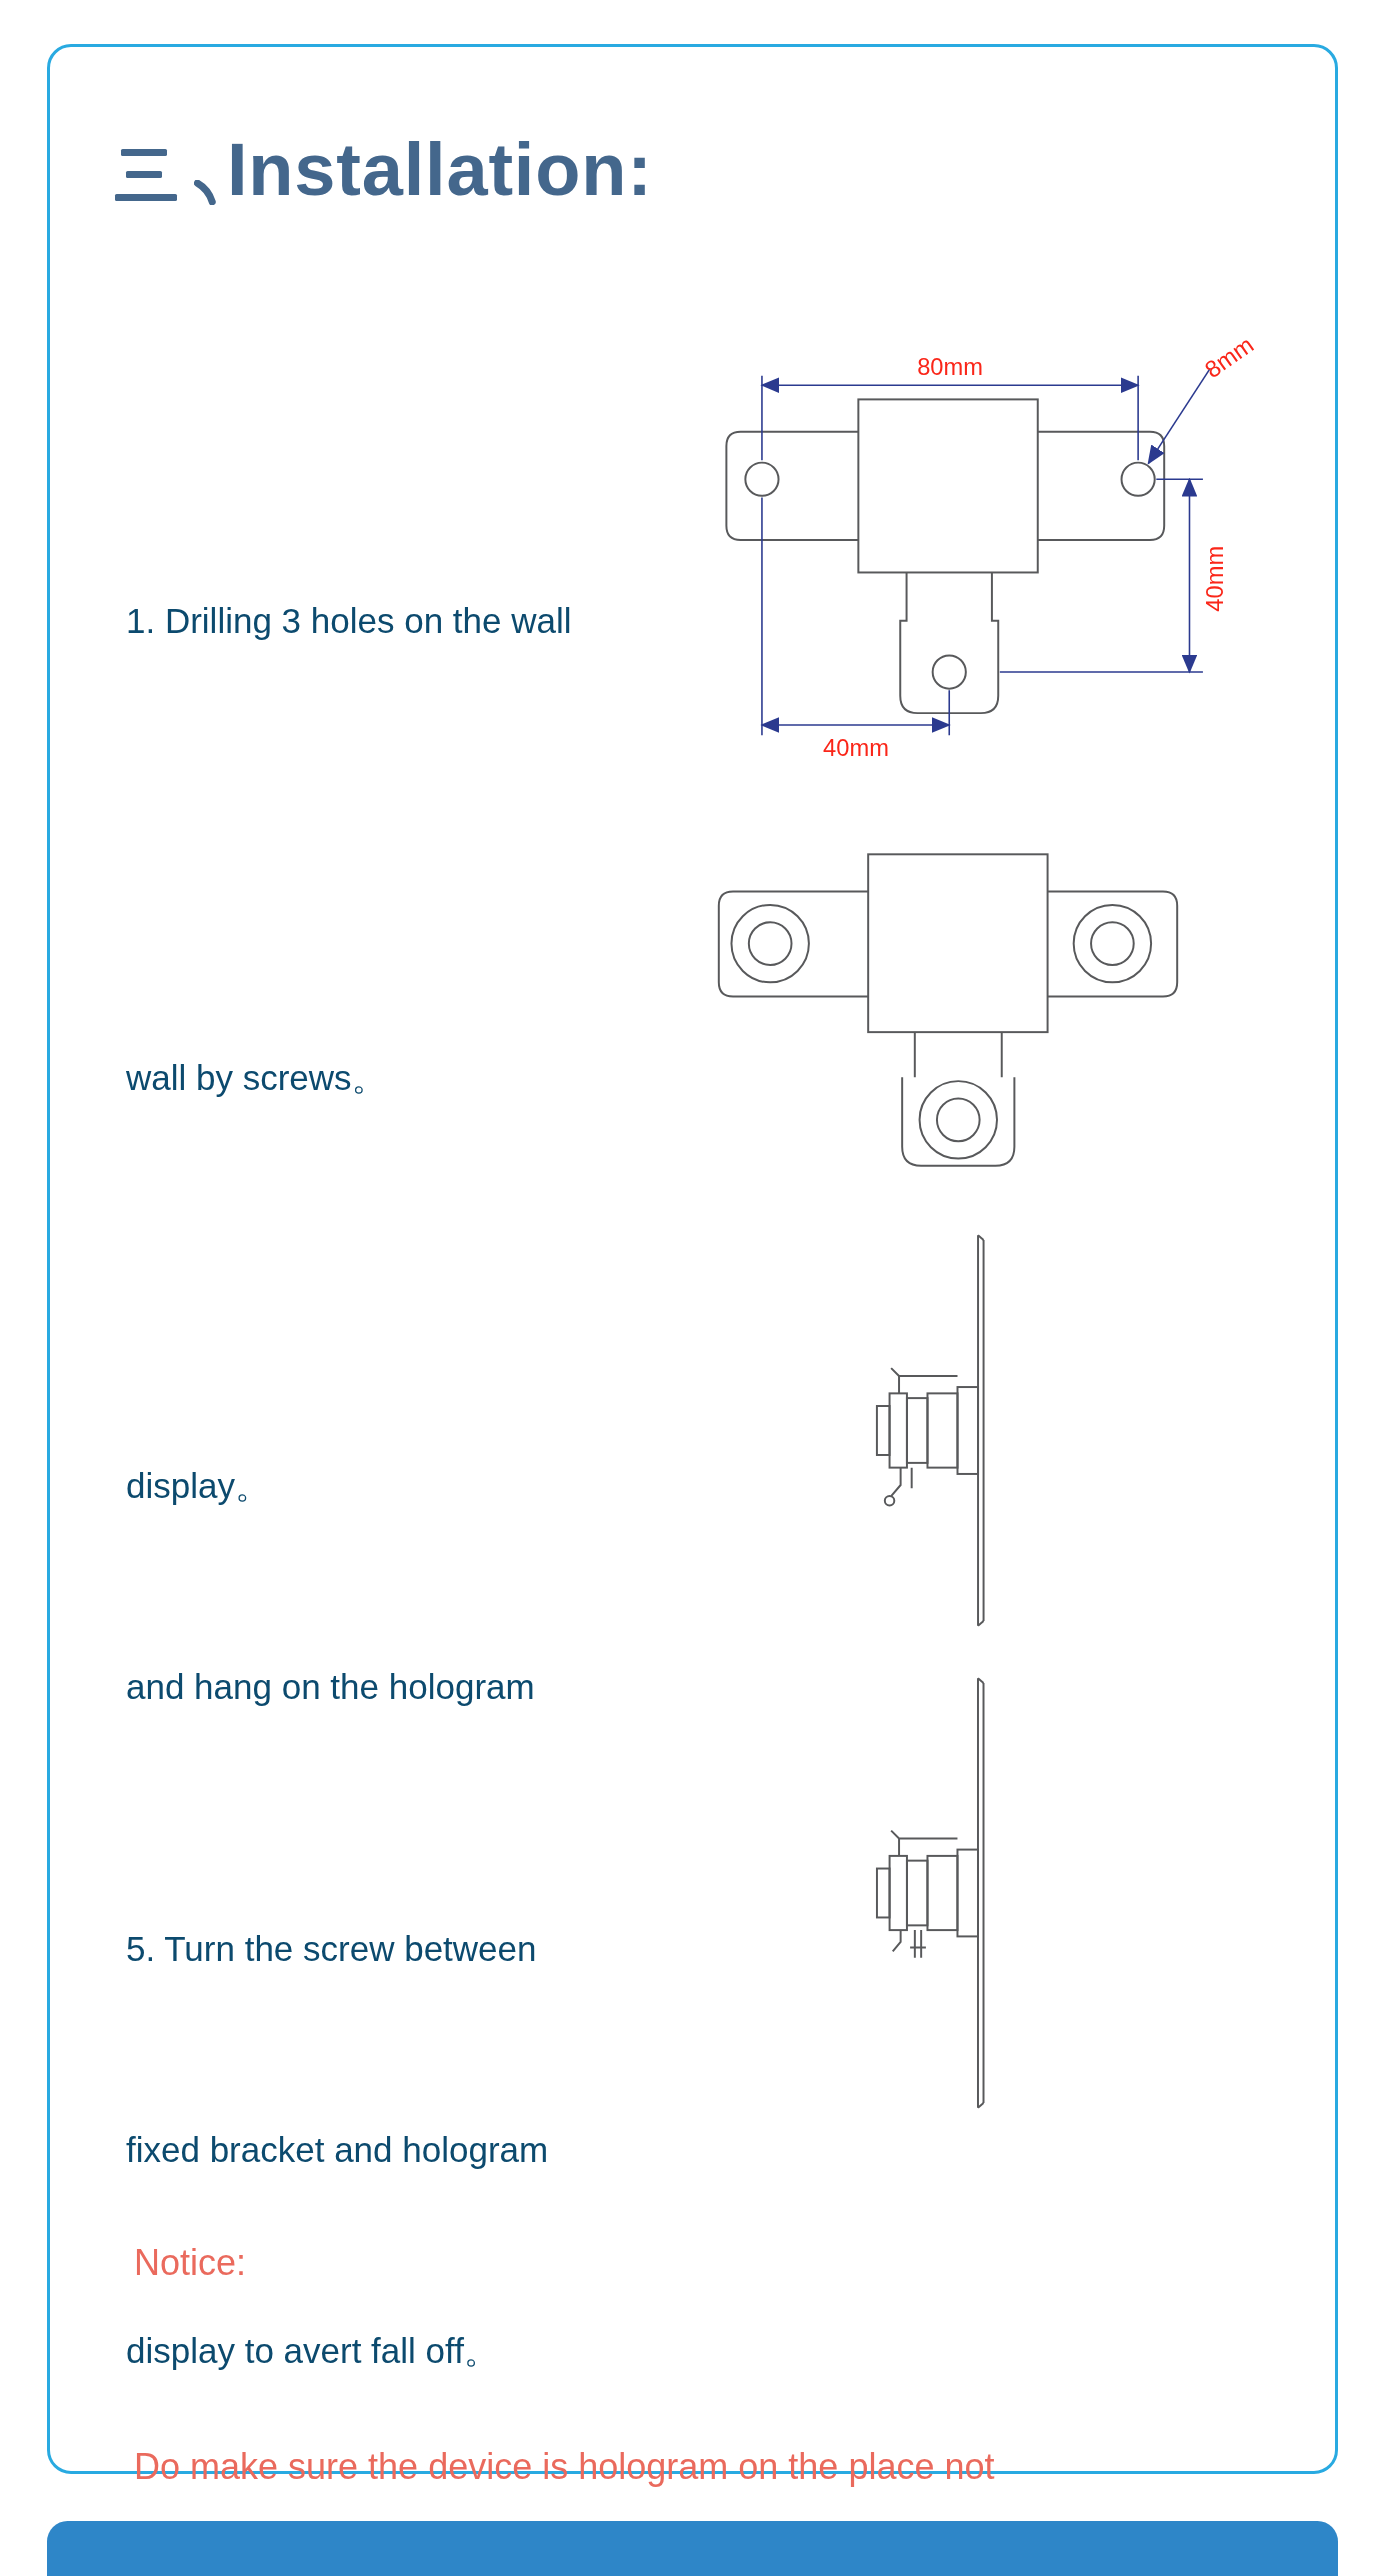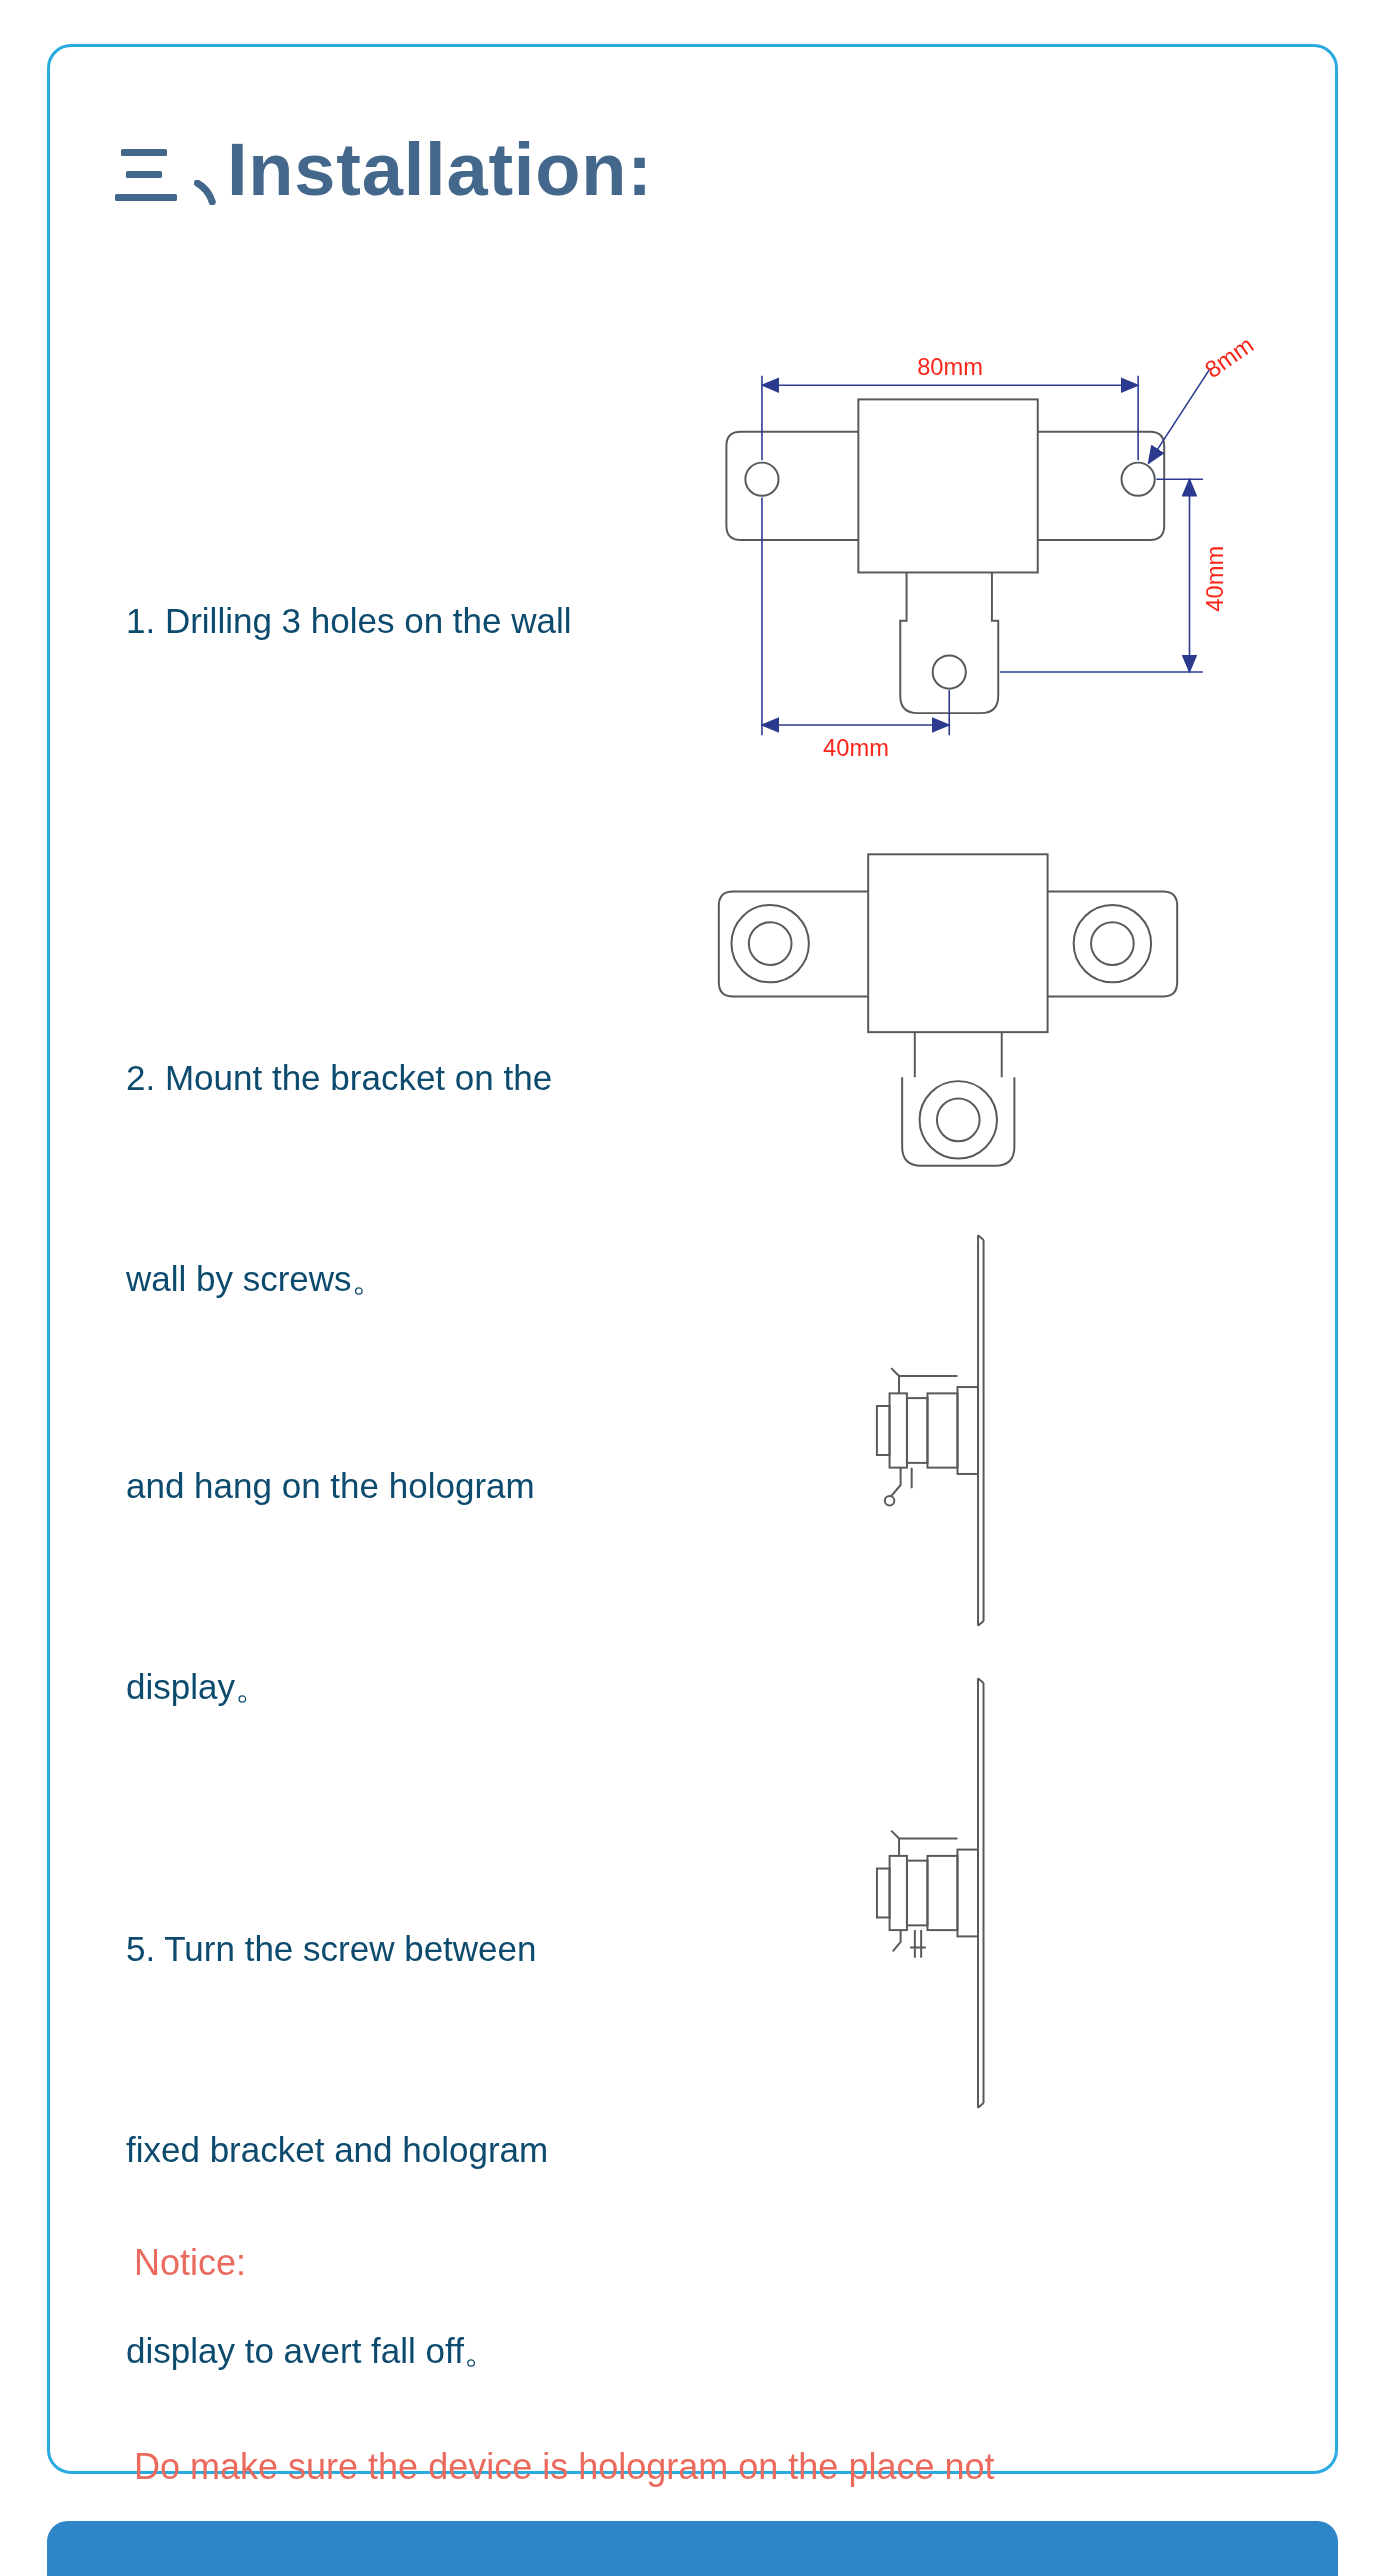--- a/index.html
+++ b/index.html
@@ -58,27 +58,26 @@
     </svg>
   </span>
   <span class="title-text">Installation:</span>
 </div>
 
 <div class="step" id="step1">
   <div>1. Drilling 3 holes on the wall</div>
 </div>
 
 <div class="step" id="step2">
-  <div>2. Mount the bracket on the</div>
   <div>wall by screws。</div>
 </div>
 
 <div class="step" id="step3">
+  <div>display。</div>
   <div>and hang on the hologram</div>
-  <div>display。</div>
 </div>
 
 <div class="step" id="step4">
   <div>5. Turn the screw between</div>
   <div>fixed bracket and hologram</div>
   <div>display to avert fall off。</div>
 </div>
 
 <svg class="diagram" id="svg1" viewBox="0 0 720 540">
   <defs>

